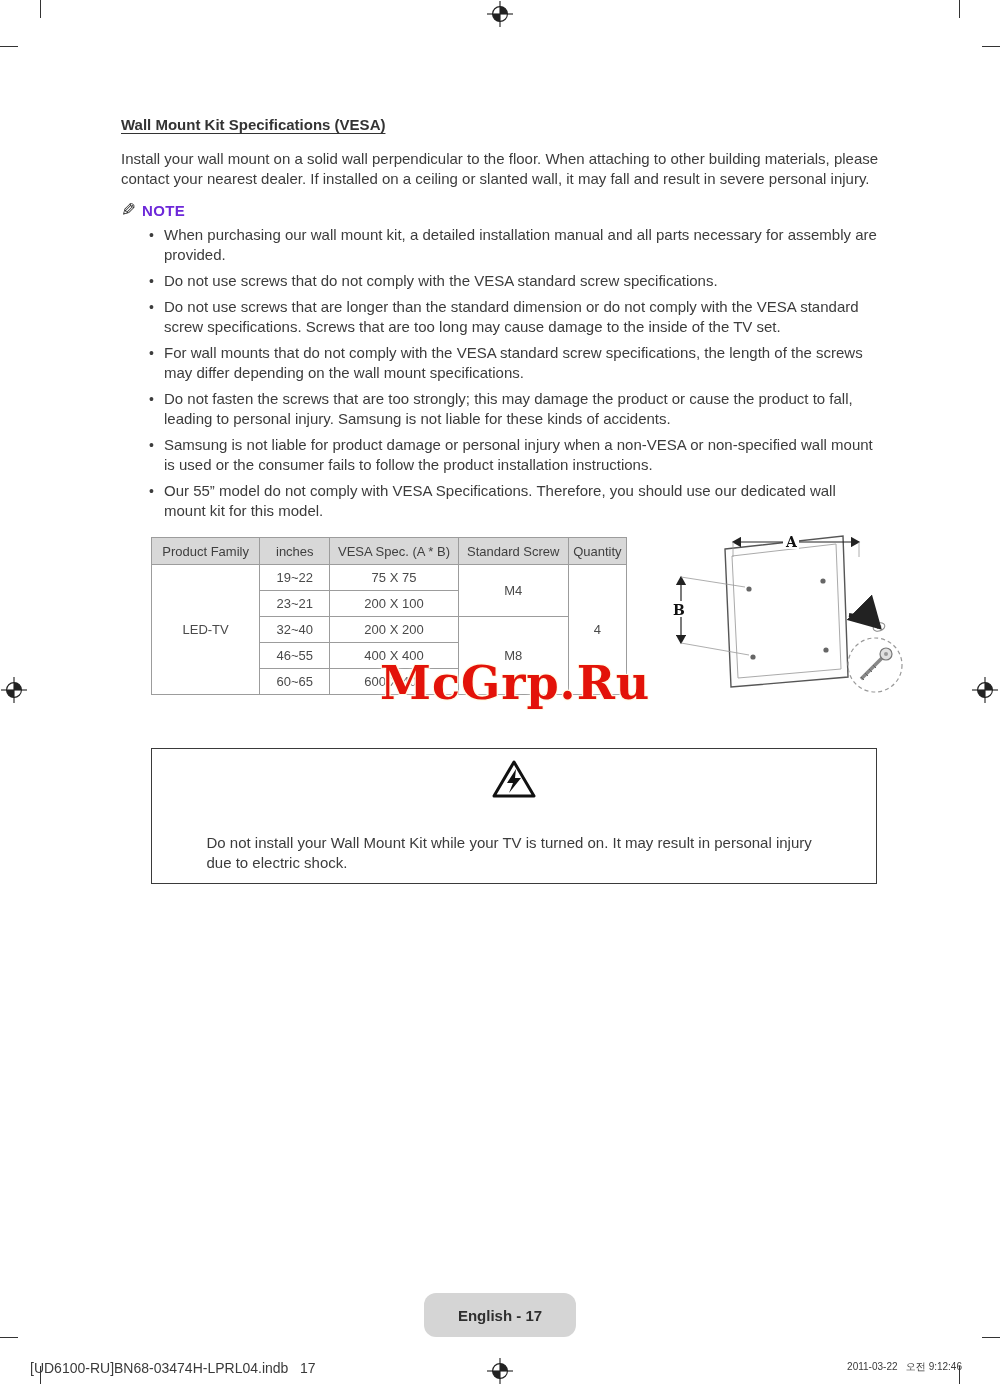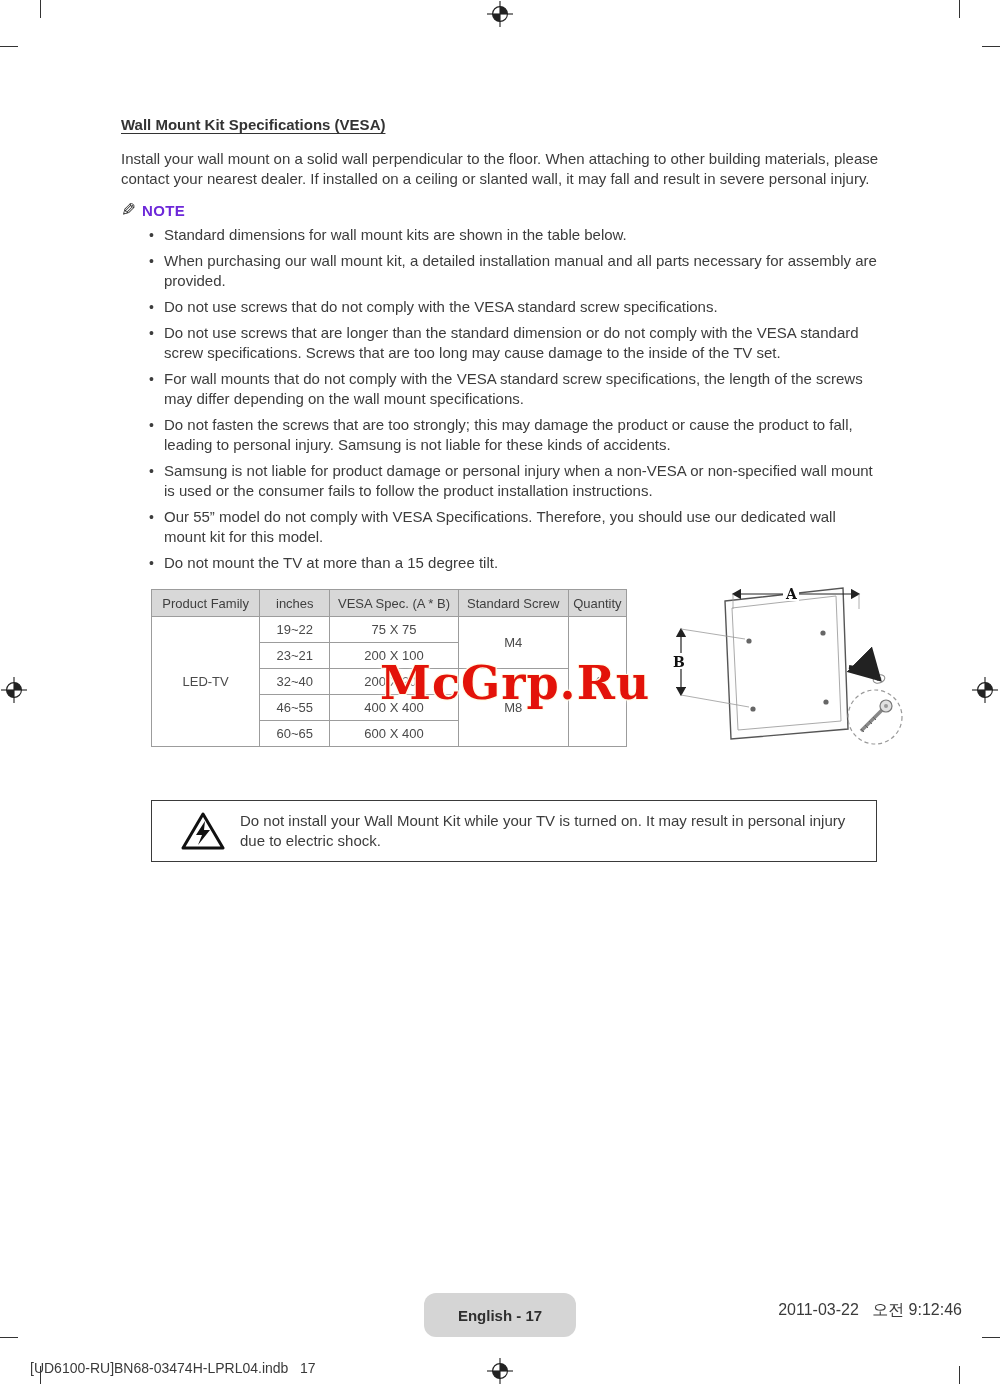--- a/index.html
+++ b/index.html
@@ -49,32 +49,32 @@
   
   .watermark{
     position:absolute;left:259px;top:538px;z-index:5;
     font-family:"DejaVu Serif",serif;font-weight:bold;font-size:46px;
     color:#e31309;letter-spacing:1px;white-space:nowrap;
     text-shadow:-1px -1px 0 #fffbe6,1px -1px 0 #fffbe6,-1px 1px 0 #fffbe6,1px 1px 0 #fffbe6,0 0 6px rgba(255,255,255,.8);
   }
   
   .warning-box{
     margin:36px 0 0 30px;width:726px;border:1px solid #3a3a3a;
-    display:flex;align-items:center;box-sizing:border-box;padding:10px 14px;
+    display:flex;align-items:center;box-sizing:border-box;padding:10px 14px;flex-direction:column;
   }
   .warn-icon{flex:0 0 74px;display:flex;justify-content:center;}
   .warning-text{margin:0;font-size:15px;line-height:20px;max-width:615px;}
   
   .footer-badge{
     position:absolute;left:424px;top:1293px;width:152px;height:44px;
     background:#d5d5d5;border-radius:12px;display:flex;align-items:center;justify-content:center;
   }
   .footer-badge span{font-size:15px;font-weight:bold;color:#2f2f2f;}
   .print-left{position:absolute;left:30px;top:1360px;font-size:14px;color:#3a3a3a;white-space:pre;}
-  .print-right{position:absolute;right:38px;top:1300px;font-size:16px;color:#3a3a3a;white-space:pre;}
+  .print-right{position:absolute;right:38px;top:1360px;font-size:10px;color:#3a3a3a;white-space:pre;}
 </style>
 </head>
 <body>
 
 <div class="page">
 
   <div class="regmark" style="left:487px;top:1px;">
     <svg width="26" height="26" viewBox="0 0 28 28">
       <line x1="14" y1="0" x2="14" y2="28" stroke="#222" stroke-width="1.2"></line>
       <line x1="0" y1="14" x2="28" y2="14" stroke="#222" stroke-width="1.2"></line>
@@ -125,29 +125,27 @@
     <h1 class="title">Wall Mount Kit Specifications (VESA)</h1>
 
     <p class="intro">Install your wall mount on a solid wall perpendicular to the floor. When attaching to other building materials, please contact your nearest dealer. If installed on a ceiling or slanted wall, it may fall and result in severe personal injury.</p>
 
     <div class="note-head">
       <span class="note-icon">✎</span>
       <span class="note-label">NOTE</span>
     </div>
 
     <ul class="notes">
-      <li>Standard dimensions for wall mount kits are shown in the table below.</li>
       <li>When purchasing our wall mount kit, a detailed installation manual and all parts necessary for assembly are provided.</li>
       <li>Do not use screws that do not comply with the VESA standard screw specifications.</li>
       <li>Do not use screws that are longer than the standard dimension or do not comply with the VESA standard screw specifications. Screws that are too long may cause damage to the inside of the TV set.</li>
       <li>For wall mounts that do not comply with the VESA standard screw specifications, the length of the screws may differ depending on the wall mount specifications.</li>
       <li>Do not fasten the screws that are too strongly; this may damage the product or cause the product to fall, leading to personal injury. Samsung is not liable for these kinds of accidents.</li>
       <li>Samsung is not liable for product damage or personal injury when a non-VESA or non-specified wall mount is used or the consumer fails to follow the product installation instructions.</li>
       <li>Our 55” model do not comply with VESA Specifications. Therefore, you should use our dedicated wall mount kit for this model.</li>
-      <li>Do not mount the TV at more than a 15 degree tilt.</li>
     </ul>
 
     <div class="table-row">
 
       <table class="spec">
         <colgroup>
           <col class="col-family">
             <col class="col-inches">
             <col class="col-vesa">
           <col class="col-screw">

